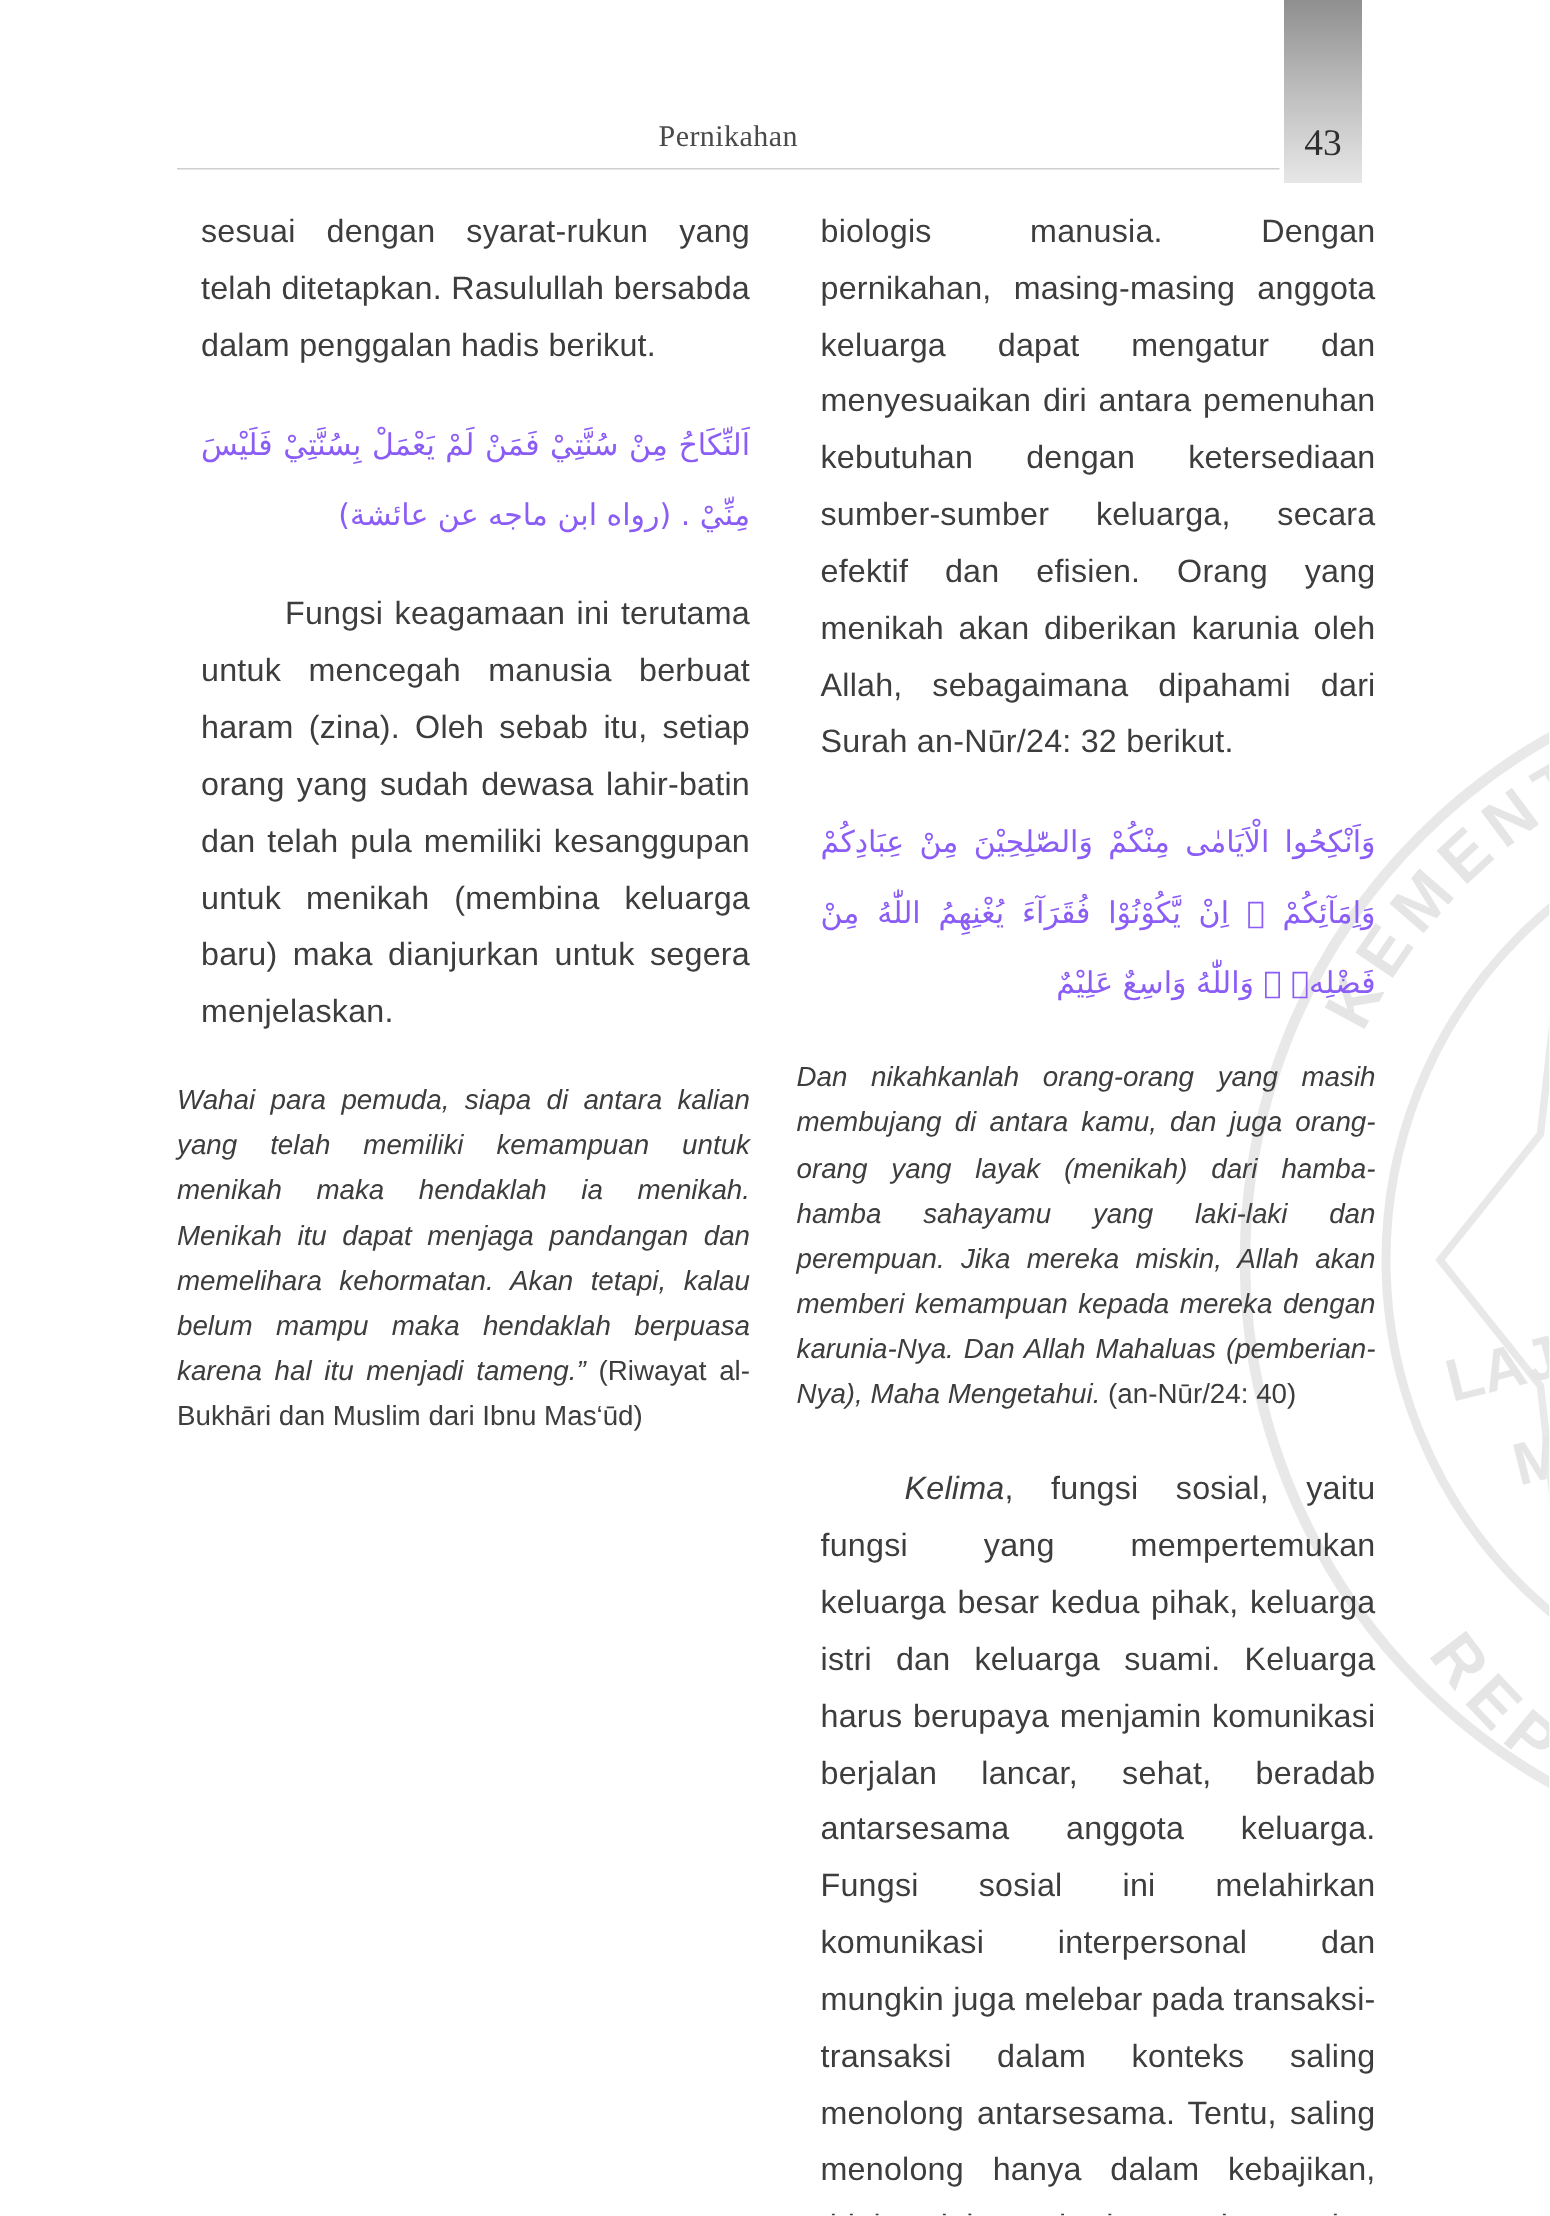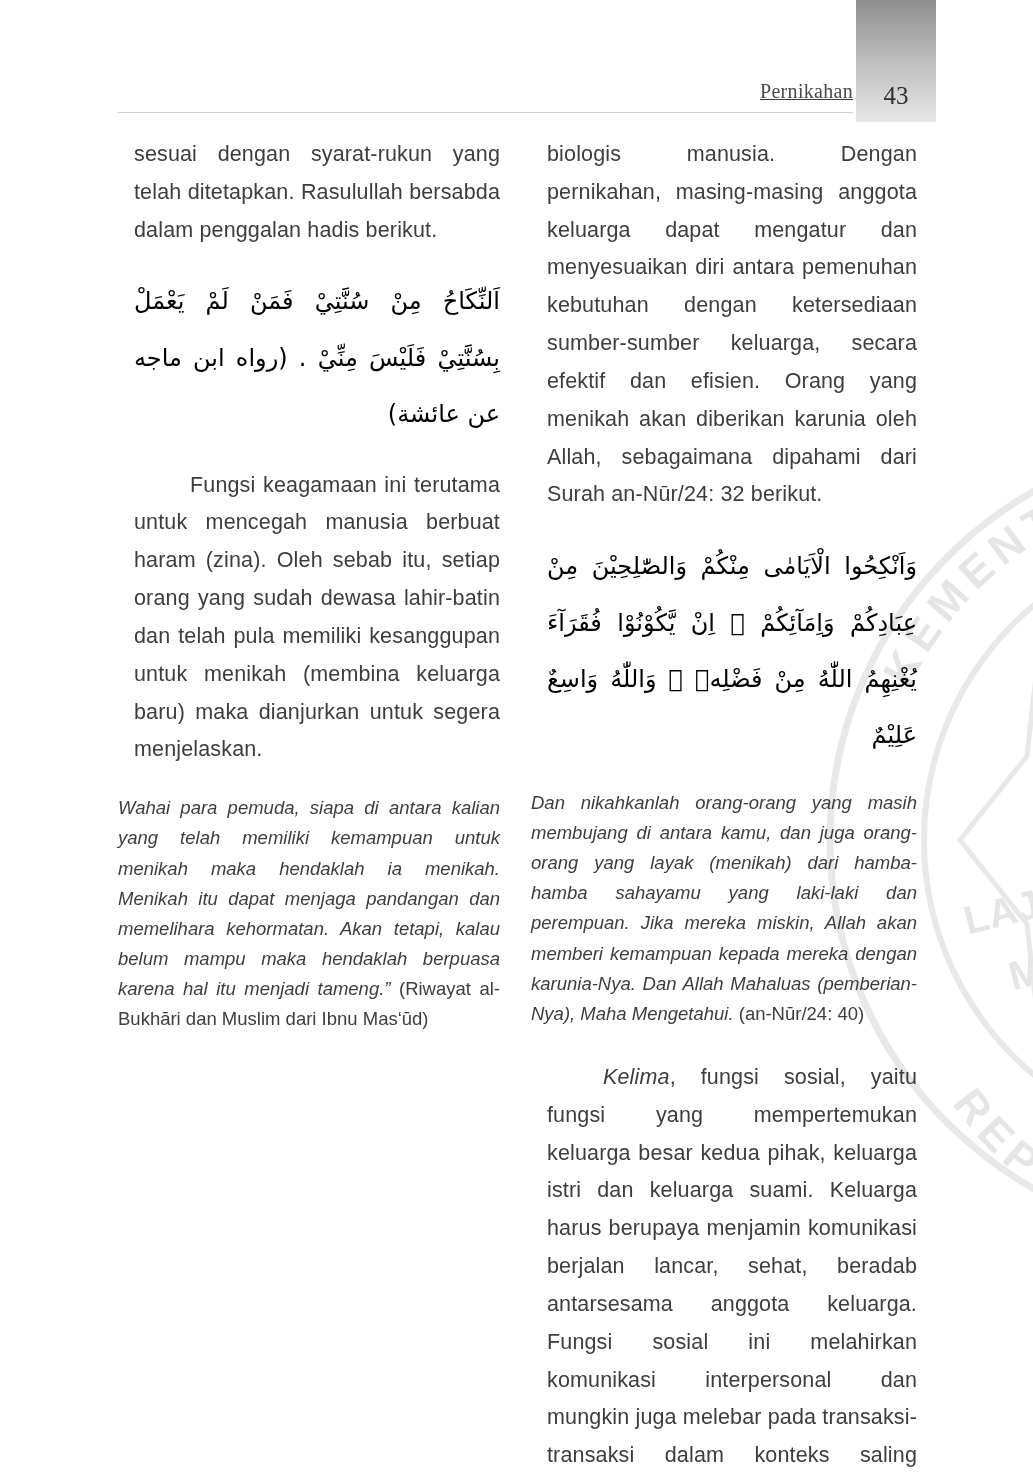--- a/index.html
+++ b/index.html
@@ -11,44 +11,42 @@
     overflow: hidden;
     font-family: "Liberation Sans", sans-serif;
     color: #3d3d3d;
   }
 
   
   .corner-block {
     position: absolute;
     left: 856px;
     top: 0;
-    width: 64px;
+    width: 52px;
     height: 122px;
     background: linear-gradient(180deg, #8f8f8f 0%, #b9b9b9 45%, #e7e7e7 100%);
-    padding-left: 16px;
   }
   .page-number {
     position: absolute;
     left: 0;
     right: 0;
     bottom: 12px;
     text-align: center;
     font-family: "Liberation Serif", serif;
     font-size: 25px;
     color: #2f2f2f;
   }
 
   
   .header-row {
     position: absolute;
     left: 118px;
     top: 80px;
     width: 735px;
-    text-align: right;
-    text-decoration: underline;
+    text-align: center;
   }
   .header-title {
     font-family: "Liberation Serif", serif;
     font-size: 20px;
     color: #4a4a4a;
     letter-spacing: 0.3px;
   }
   .header-rule {
     position: absolute;
     left: 118px;
@@ -67,24 +65,24 @@
     line-height: 1.76;
     text-align: justify;
     letter-spacing: 0.15px;
     margin: 0 0 24px 16px;
   }
   .indent { text-indent: 56px; }
 
   .arabic {
     direction: rtl;
     font-family: "DejaVu Sans", sans-serif;
-    font-size: 24px;
+    font-size: 20px;
     line-height: 2.35;
     text-align: justify;
-    color: #000000;
+    color: #8b5cf6;
     margin: 6px 0 24px 16px;
   }
 
   .translation {
     font-size: 18.5px;
     line-height: 1.63;
     text-align: justify;
     margin: 0 0 30px 0;
   }
   .translation .ital { font-style: italic; }

